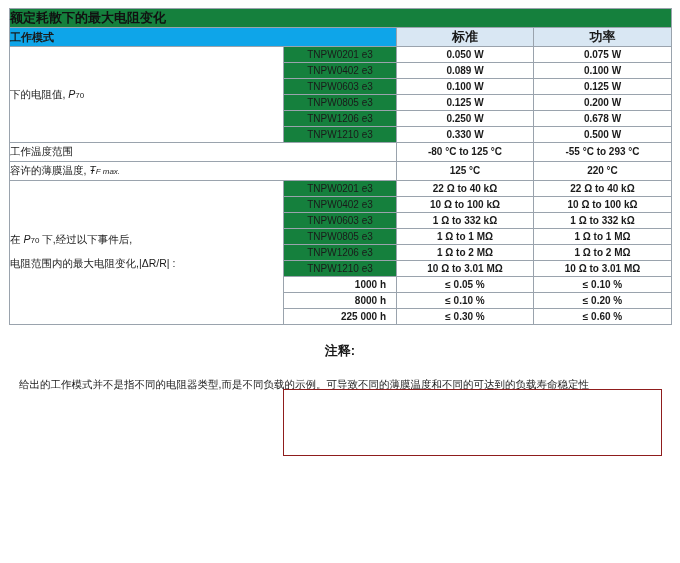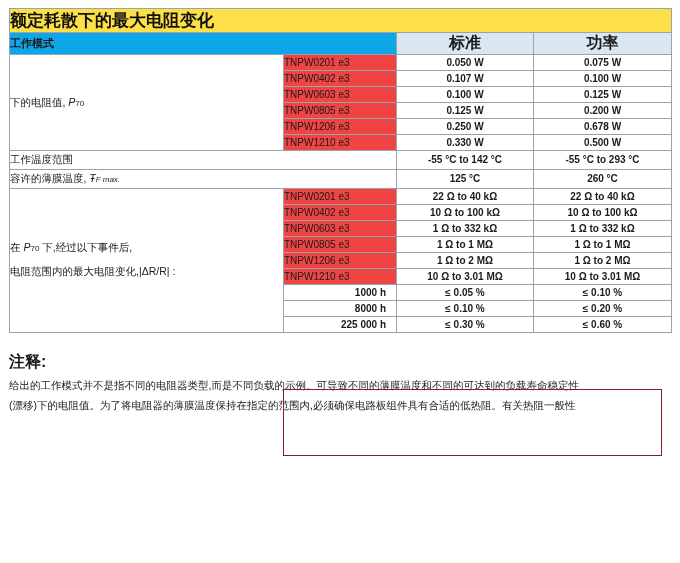--- a/index.html
+++ b/index.html
@@ -24,49 +24,49 @@
     width: 662px;
     table-layout: fixed;
     font-size: 10px;
   }
   table.spec td {
     border: 1px solid #9aa3ad;
     padding: 0;
     vertical-align: middle;
   }
   .title-cell {
-    background: #fde047;
-    font-weight: bold;
-    font-size: 17px;
+    background: #15803d;
+    font-weight: bold;
+    font-size: 13px;
     padding: 4px 6px 4px 6px;
     height: 18px;
     color: #111;
   }
   .hdr-mode {
     background: #0ea5e9;
     font-weight: bold;
     font-size: 11px;
     padding: 5px 6px;
     height: 18px;
   }
   .hdr-col {
     background: #d9e7f3;
     font-weight: bold;
-    font-size: 16px;
+    font-size: 13px;
     text-align: center;
     padding: 5px 2px;
   }
   .lbl {
     padding: 5px 7px;
     font-size: 10.5px;
     line-height: 1.7;
   }
   .part {
-    background: #ef4444;
-    text-align: left;
+    background: #15803d;
+    text-align: center;
     font-size: 10px;
     padding: 4px 2px;
     height: 15px;
   }
   .val {
     text-align: center;
     font-size: 10px;
     padding: 4px 2px;
     height: 15px;
     font-weight: bold;
@@ -83,25 +83,26 @@
     box-sizing: border-box;
     pointer-events: none;
   }
   .notes {
     margin-top: 14px;
     font-size: 10.5px;
     line-height: 1.85;
   }
   .notes .nt-title {
     font-weight: bold;
-    margin-bottom: 0;
-    font-size: 16px;
+    margin-bottom: 12px;
+    font-size: 13px;
+    text-align: center;
   }
   .notes p {
-    margin: 0;
+    margin: 10px;
     text-align: justify;
     color: #1a1a1a;
   }
   a.link { color: #2b63b3; text-decoration: none; }
 </style>
 </head>
 <body>
 
 <div class="page">
 
@@ -127,21 +128,21 @@
       <tr>
         <td class="lbl" rowspan="6">
           <span>下的电阻值, </span><i>P</i><span class="sub">70</span>
         </td>
         <td class="part">TNPW0201 e3</td>
         <td class="val">0.050 W</td>
         <td class="val">0.075 W</td>
       </tr>
       <tr>
         <td class="part">TNPW0402 e3</td>
-        <td class="val">0.107 W</td>
+        <td class="val">0.089 W</td>
         <td class="val">0.100 W</td>
       </tr>
       <tr>
         <td class="part">TNPW0603 e3</td>
         <td class="val">0.100 W</td>
         <td class="val">0.125 W</td>
       </tr>
       <tr>
         <td class="part">TNPW0805 e3</td>
         <td class="val">0.125 W</td>
@@ -153,30 +154,30 @@
         <td class="val">0.678 W</td>
       </tr>
       <tr>
         <td class="part">TNPW1210 e3</td>
         <td class="val">0.330 W</td>
         <td class="val">0.500 W</td>
       </tr>
 
       <tr>
         <td class="lbl" colspan="2">工作温度范围</td>
-        <td class="val">-55 °C to 142 °C</td>
+        <td class="val">-80 °C to 125 °C</td>
         <td class="val">-55 °C to 293 °C</td>
       </tr>
 
       <tr>
         <td class="lbl" colspan="2">
           <span>容许的薄膜温度, </span><i class="ital">Ŧ</i><span class="sub ital">F max.</span>
         </td>
         <td class="val">125 °C</td>
-        <td class="val">260 °C</td>
+        <td class="val">220 °C</td>
       </tr>
 
       <tr>
         <td class="lbl" rowspan="9">
           <div><span>在 </span><i>P</i><span class="sub">70</span><span> 下,经过以下事件后,</span></div>
           <div style="height:6px"></div>
           <div>电阻范围内的最大电阻变化,|ΔR/R| :</div>
         </td>
         <td class="part">TNPW0201 e3</td>
         <td class="val">22 Ω to 40 kΩ</td>
@@ -224,16 +225,15 @@
         <td class="val">≤ 0.60 %</td>
       </tr>
     </tbody>
   </table>
 
   <div class="highlight-box"></div>
 
   <div class="notes">
     <div class="nt-title">注释:</div>
     <p>给出的工作模式并不是指不同的电阻器类型,而是不同负载的示例。可导致不同的薄膜温度和不同的可达到的负载寿命稳定性</p>
-    <p>(漂移)下的电阻值。为了将电阻器的薄膜温度保持在指定的范围内,必须确保电路板组件具有合适的低热阻。有关热阻一般性</p>
   </div>
 
 </div>
 
 </body></html>

